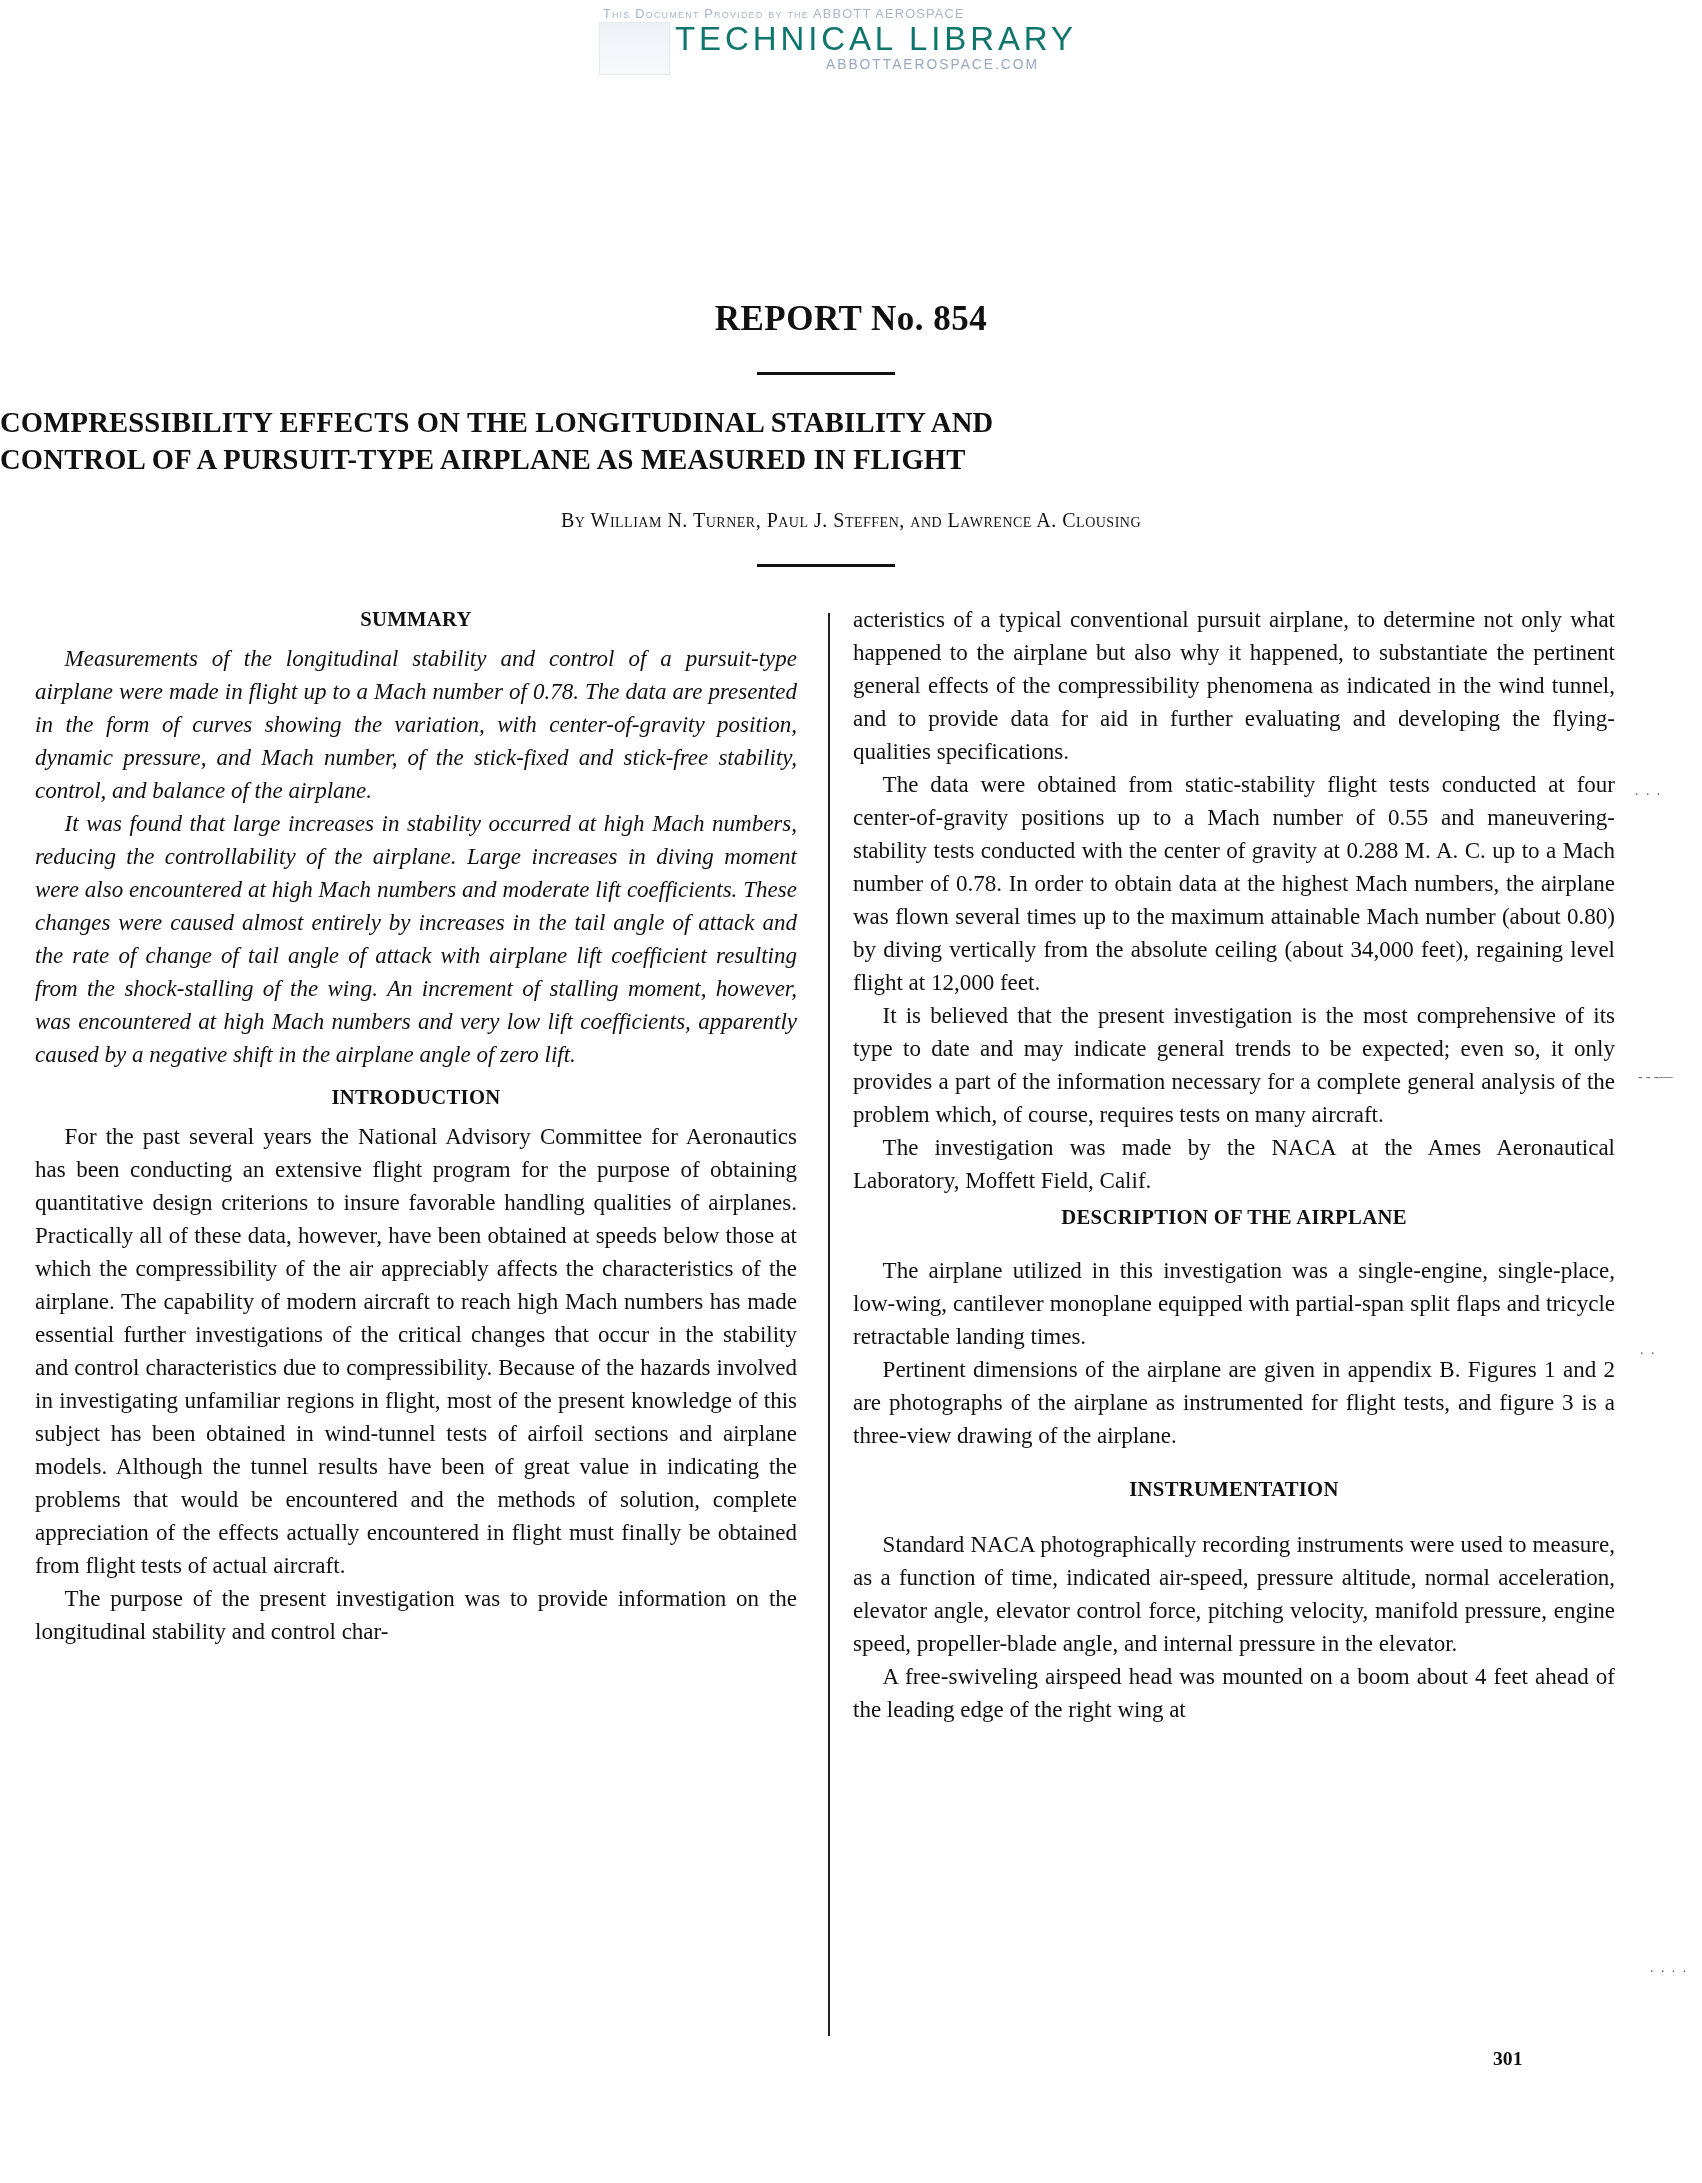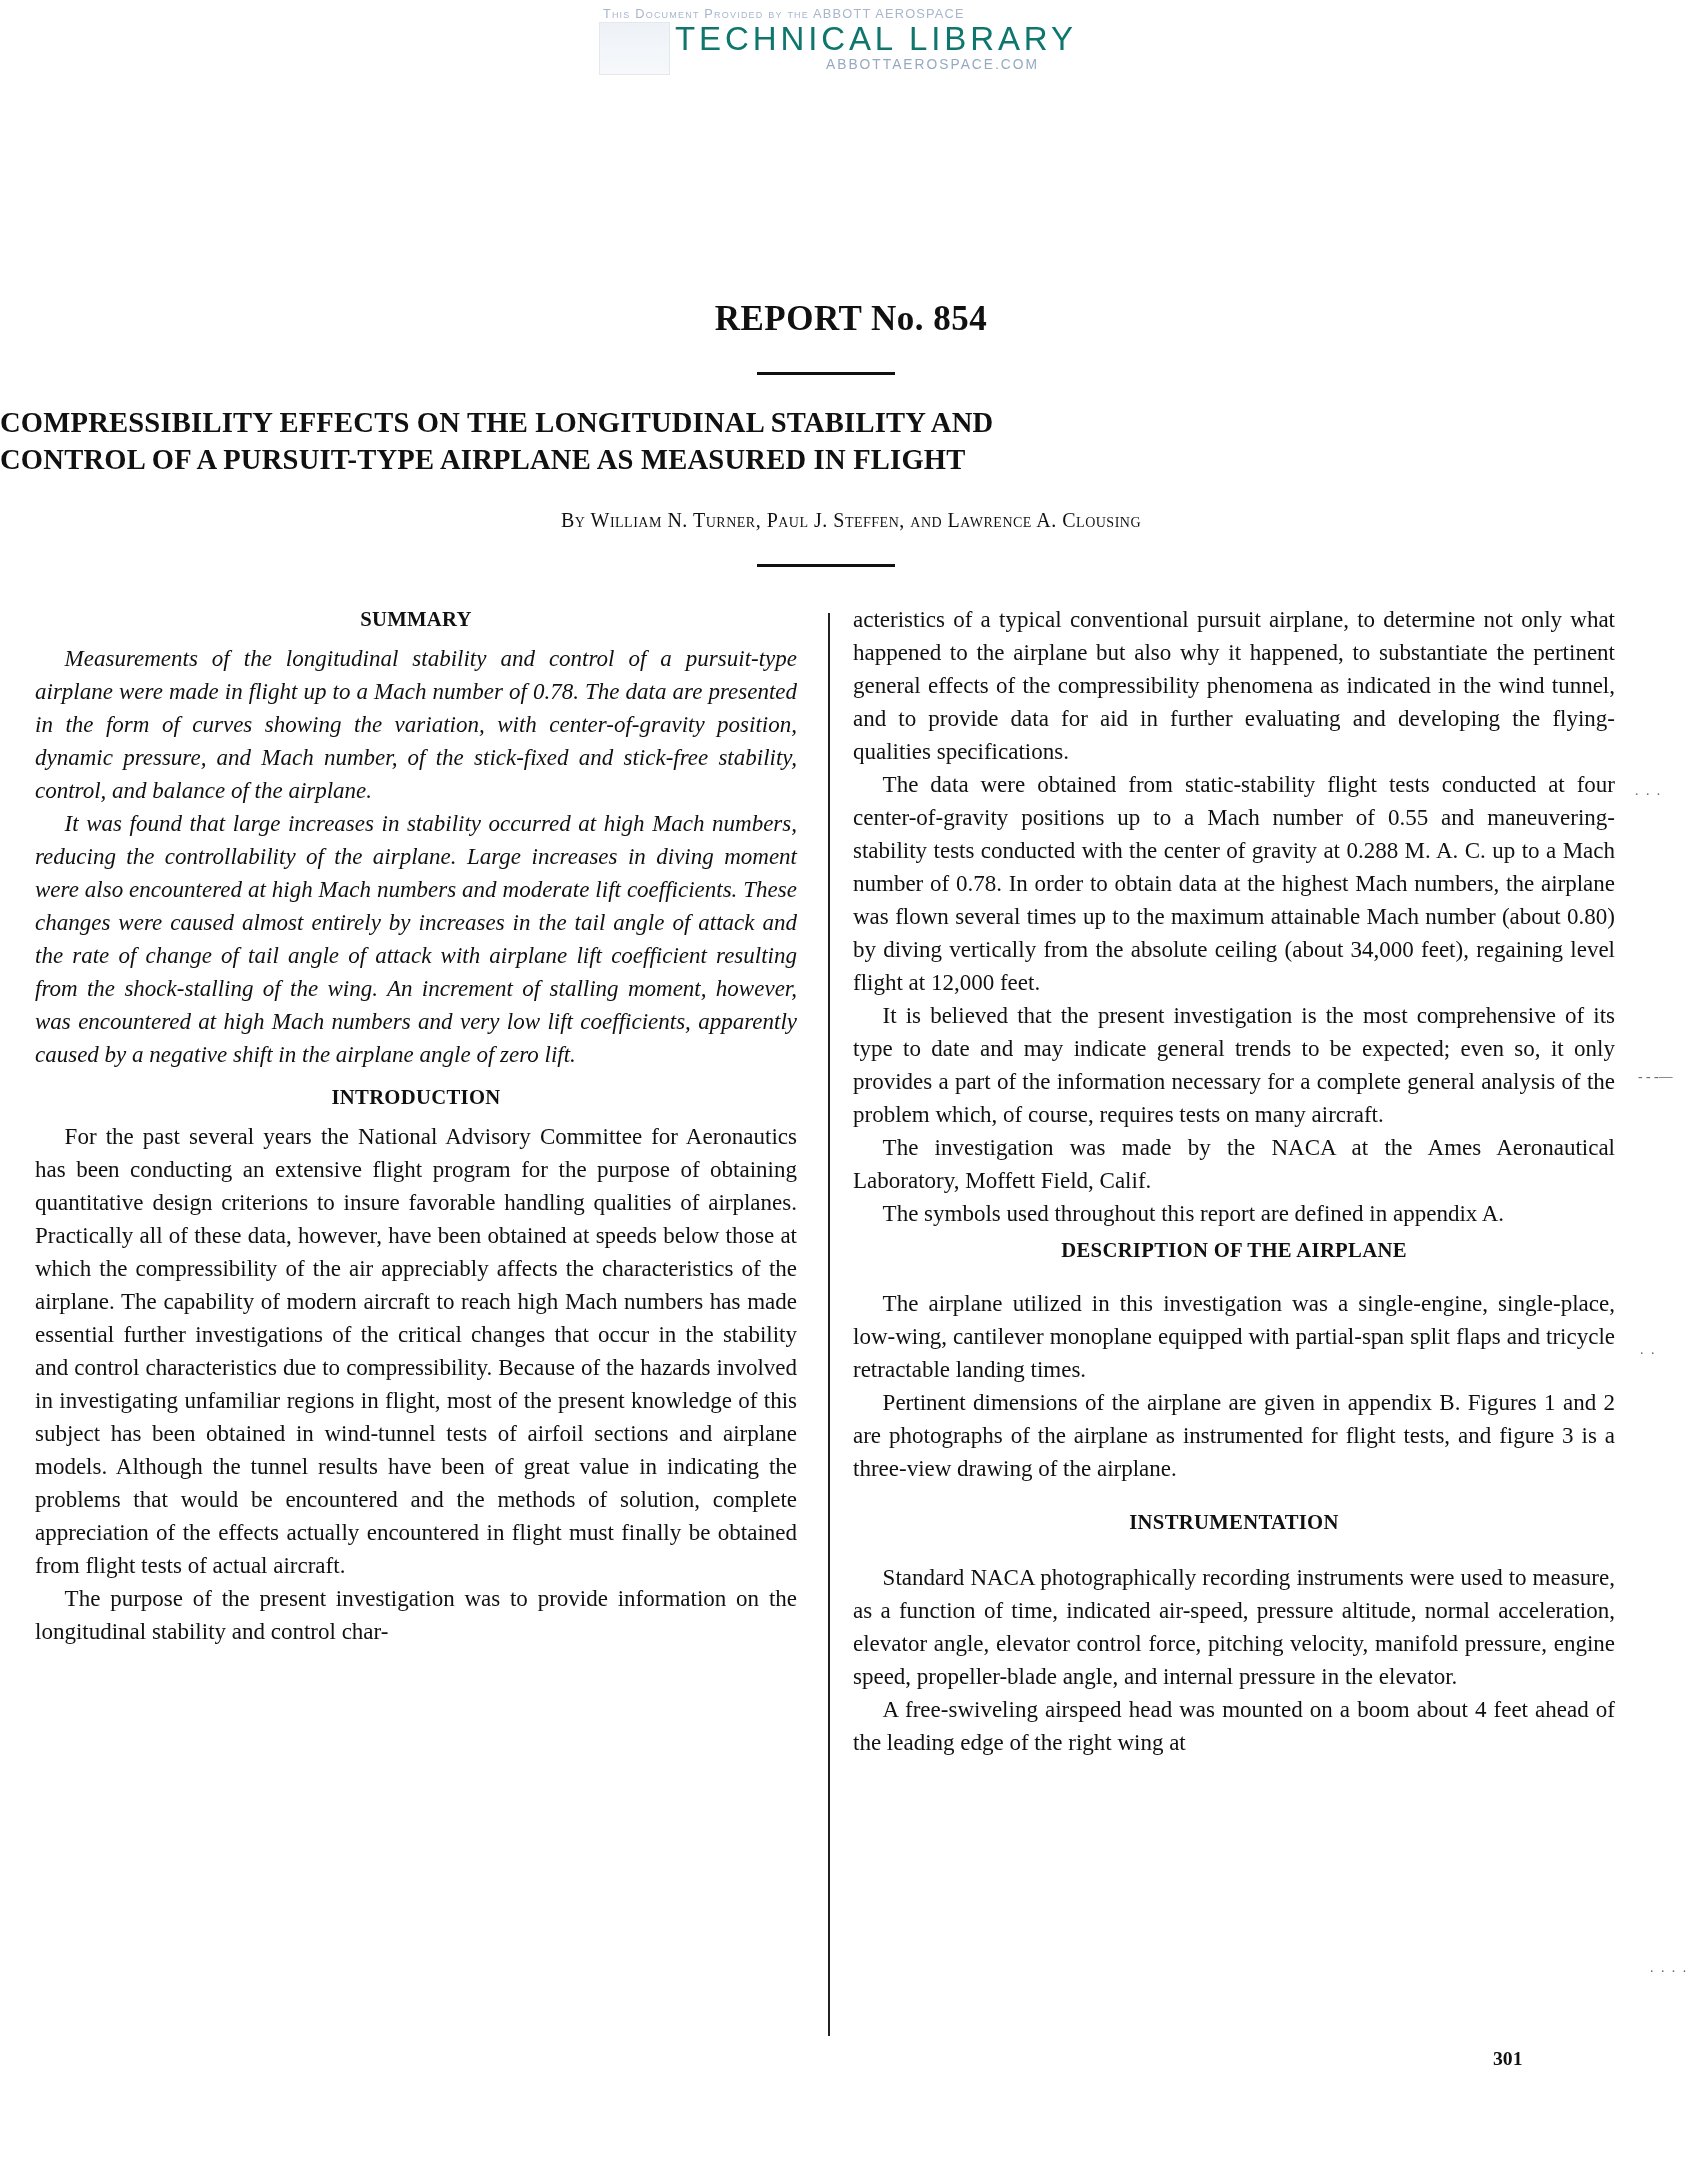--- a/index.html
+++ b/index.html
@@ -58,21 +58,20 @@
   <p>The purpose of the present investigation was to provide information on the longitudinal stability and control char-</p>
 </div>
 
 <div class="divider"></div>
 
 <div class="col col-right">
   <p class="noindent">acteristics of a typical conventional pursuit airplane, to determine not only what happened to the airplane but also why it happened, to substantiate the pertinent general effects of the compressibility phenomena as indicated in the wind tunnel, and to provide data for aid in further evaluating and developing the flying-qualities specifications.</p>
   <p>The data were obtained from static-stability flight tests conducted at four center-of-gravity positions up to a Mach number of 0.55 and maneuvering-stability tests conducted with the center of gravity at 0.288 M. A. C. up to a Mach number of 0.78.  In order to obtain data at the highest Mach numbers, the airplane was flown several times up to the maximum attainable Mach number (about 0.80) by diving vertically from the absolute ceiling (about 34,000 feet), regaining level flight at 12,000 feet.</p>
   <p>It is believed that the present investigation is the most comprehensive of its type to date and may indicate general trends to be expected; even so, it only provides a part of the information necessary for a complete general analysis of the problem which, of course, requires tests on many aircraft.</p>
   <p>The investigation was made by the NACA at the Ames Aeronautical Laboratory, Moffett Field, Calif.</p>
-  <p>The symbols used throughout this report are defined in appendix A.</p>
   <h3 class="heading" style="margin-top:3.9px; margin-bottom:19.7px;">DESCRIPTION OF THE AIRPLANE</h3>
   <p>The airplane utilized in this investigation was a single-engine, single-place, low-wing, cantilever monoplane equipped with partial-span split flaps and tricycle retractable landing times.</p>
   <p>Pertinent dimensions of the airplane are given in appendix B.  Figures 1 and 2 are photographs of the airplane as instrumented for flight tests, and figure 3 is a three-view drawing of the airplane.</p>
   <h3 class="heading" style="margin-top:21.7px; margin-bottom:21.7px;">INSTRUMENTATION</h3>
   <p>Standard NACA photographically recording instruments were used to measure, as a function of time, indicated air-speed, pressure altitude, normal acceleration, elevator angle, elevator control force, pitching velocity, manifold pressure, engine speed, propeller-blade angle, and internal pressure in the elevator.</p>
   <p>A free-swiveling airspeed head was mounted on a boom about 4 feet ahead of the leading edge of the right wing at</p>
 </div>
 
 <div class="pagenum">301</div>
 

